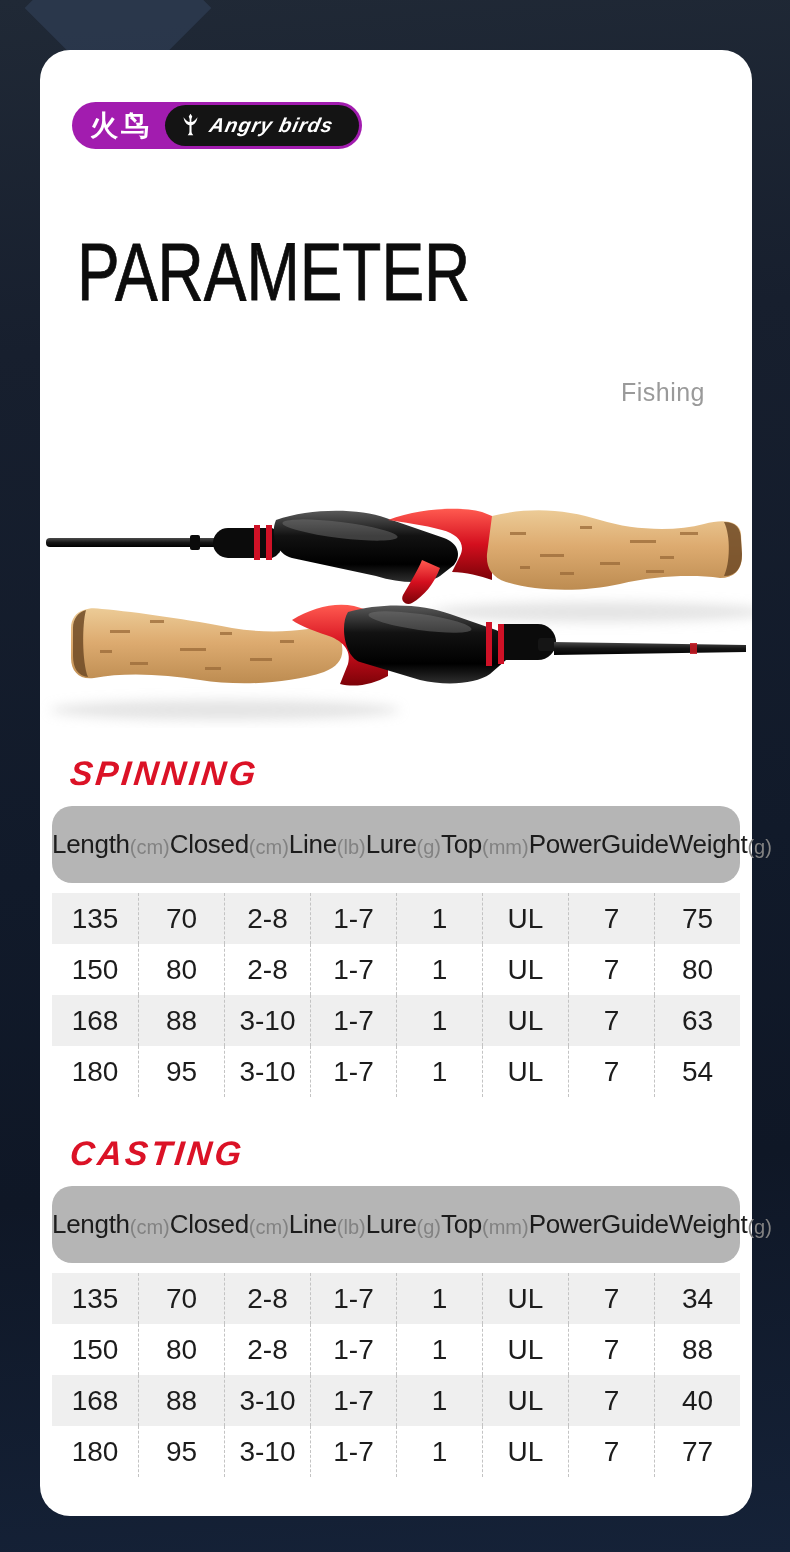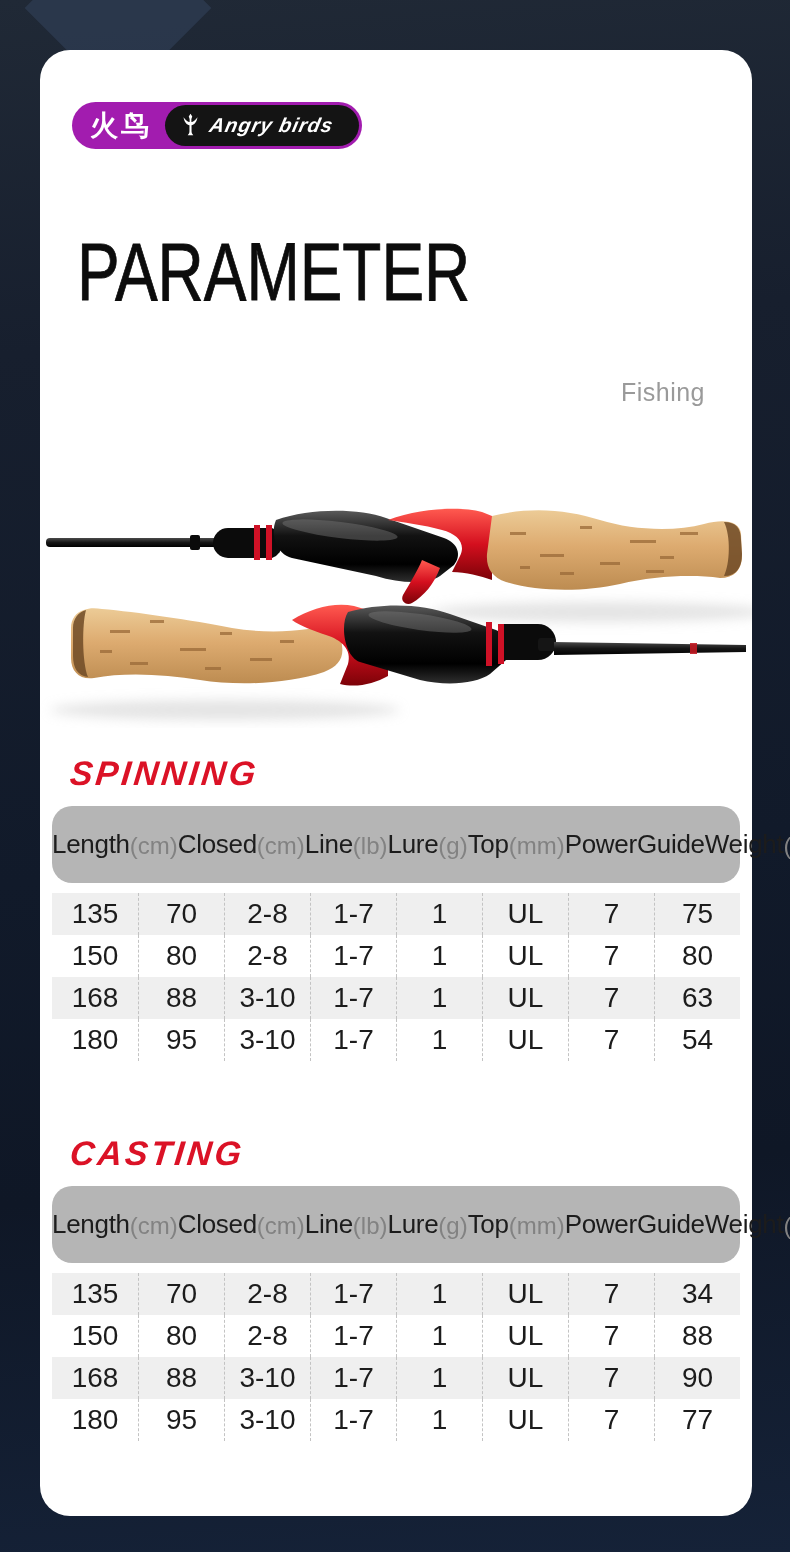--- a/index.html
+++ b/index.html
@@ -56,23 +56,23 @@
     font-size:34px;font-weight:bold;font-style:italic;
     color:#db1226;letter-spacing:3px;transform:skewX(-6deg);
     transform-origin:left bottom;
   }
   .thead{
     display:grid;grid-template-columns:repeat(8,1fr);
     background:#b5b5b5;border-radius:20px;height:77px;align-items:center;
   }
   .th{display:flex;flex-direction:row;align-items:center;justify-content:flex-end;line-height:1.1;}
   .th-label{font-size:26px;color:#1c1c1c;letter-spacing:-.3px;}
-  .th-unit{font-size:24px;color:#828282;margin-top:4px;}
+  .th-unit{font-size:20px;color:#828282;margin-top:4px;}
   .tbody{margin-top:10px;}
-  .tr{display:grid;grid-template-columns:repeat(8,1fr);height:42px;}
+  .tr{display:grid;grid-template-columns:repeat(8,1fr);height:51px;}
   .tr:nth-child(odd){background:#efefef;}
   .td{
     display:flex;align-items:center;justify-content:center;
     font-size:28px;color:#1c1c1c;
   }
   .td:not(:first-child){border-left:1px dashed #c3c3c3;}
 </style>
 </head>
 <body>
 
@@ -329,21 +329,21 @@
             <div class="td">88</div>
           </div>
           <div class="tr">
             <div class="td">168</div>
             <div class="td">88</div>
             <div class="td">3-10</div>
             <div class="td">1-7</div>
             <div class="td">1</div>
             <div class="td">UL</div>
             <div class="td">7</div>
-            <div class="td">90</div>
+            <div class="td">40</div>
           </div>
           <div class="tr">
             <div class="td">180</div>
             <div class="td">95</div>
             <div class="td">3-10</div>
             <div class="td">1-7</div>
             <div class="td">1</div>
             <div class="td">UL</div>
             <div class="td">7</div>
             <div class="td">77</div>

